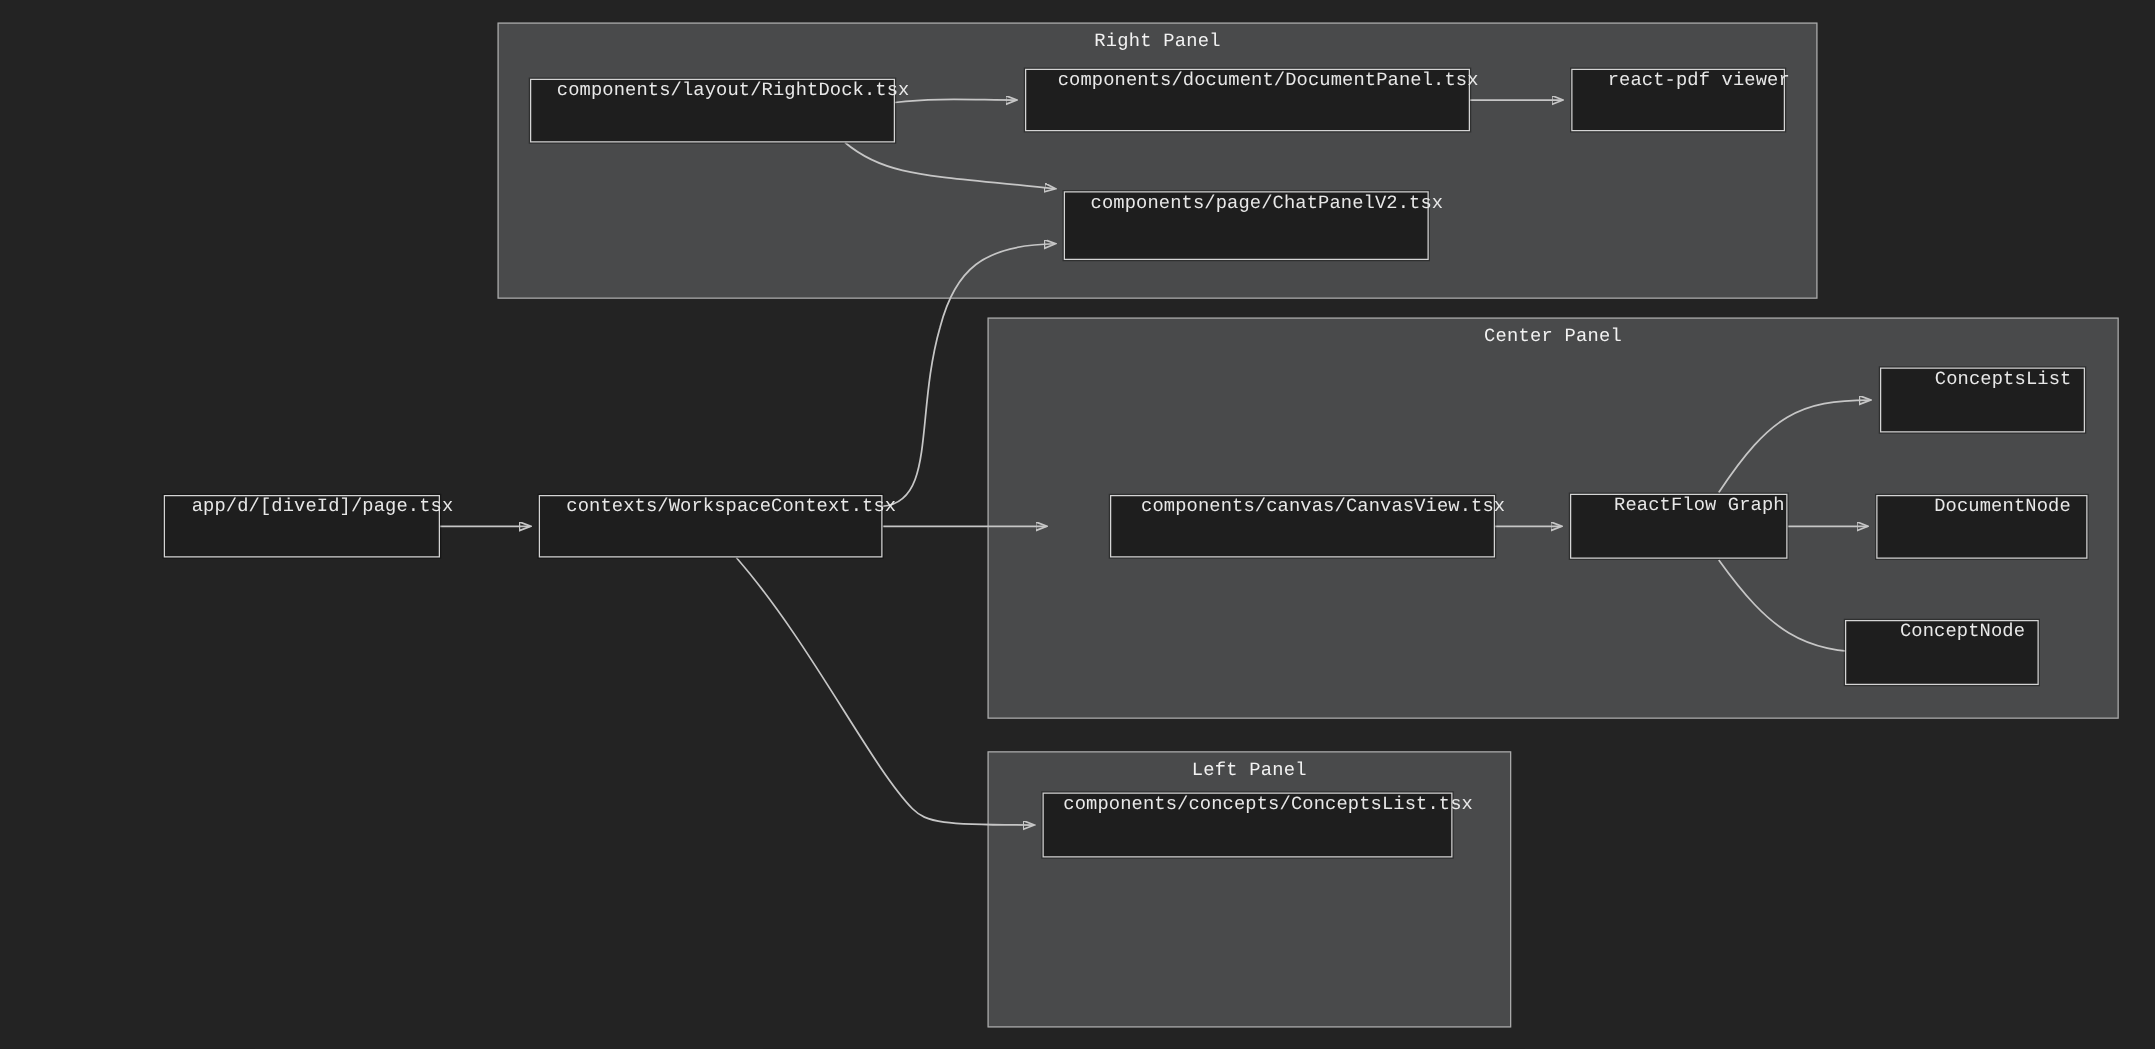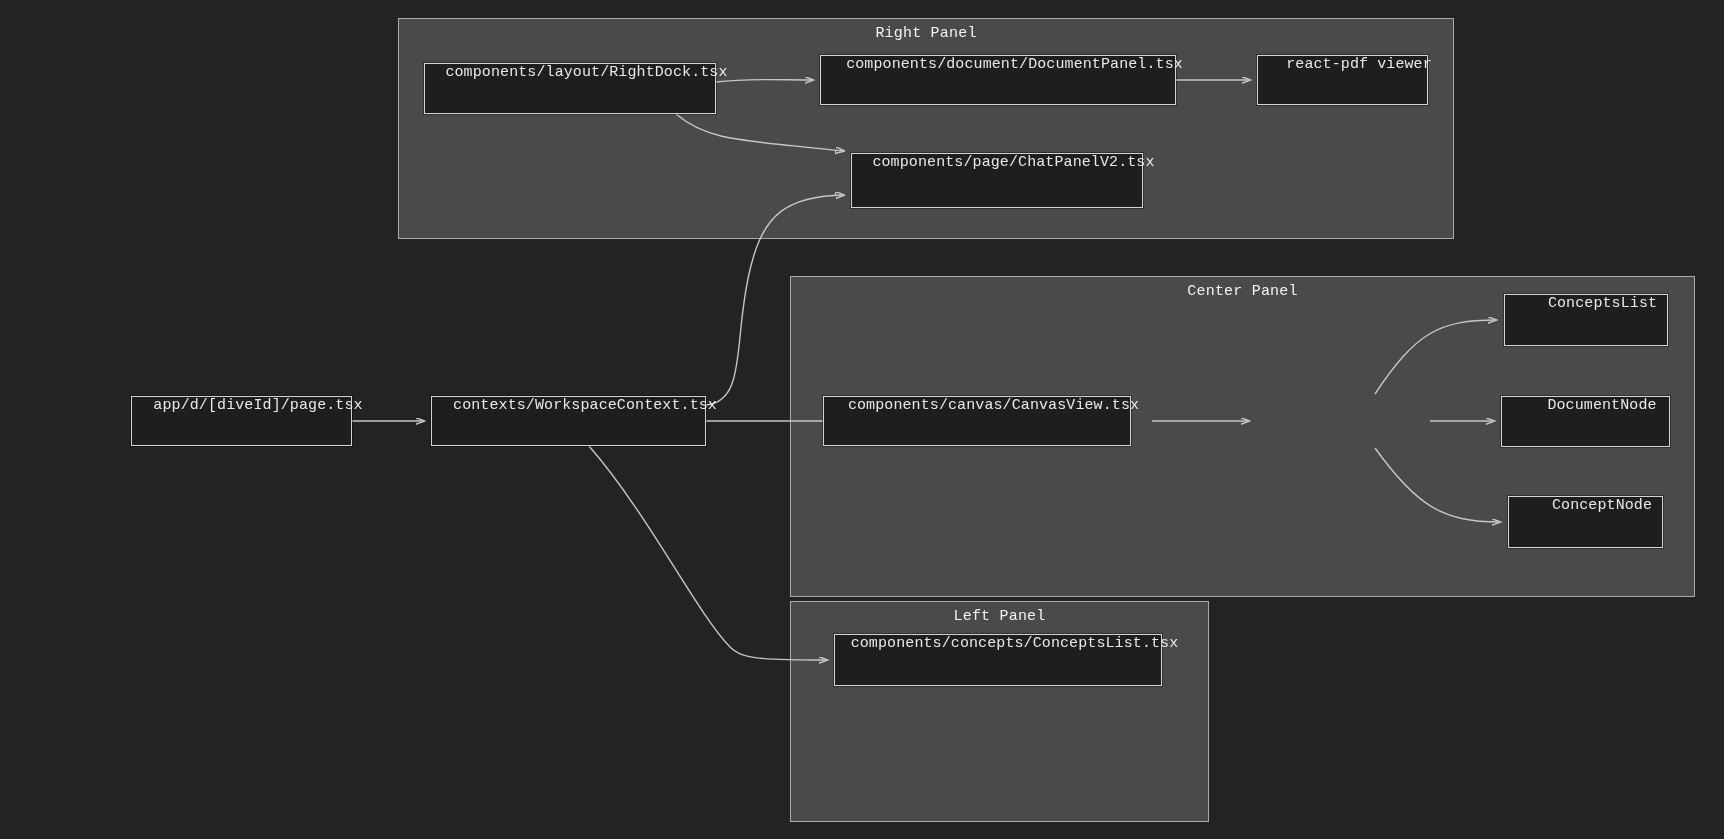--- a/index.html
+++ b/index.html
@@ -84,21 +84,21 @@
 </style>
 </head>
 <body>
 
 <div class="stage">
 
   <div class="group" style="left:354px;top:18px;width:1056px;height:221px">
     <div class="group-title">Right Panel</div>
   </div>
 
-  <div class="group" style="left:746px;top:276px;width:905px;height:321px">
+  <div class="group" style="left:746px;top:254px;width:905px;height:321px">
     <div class="group-title">Center Panel</div>
   </div>
 
 
   <div class="group" style="left:746px;top:601px;width:419px;height:221px">
     <div class="group-title">Left Panel</div>
   </div>
 
   <svg class="edges" width="1724" height="839" viewBox="0 0 1724 839">
     <defs>
@@ -125,30 +125,33 @@
   <div class="node" style="left:776px;top:55px;width:356px;height:50px">
     <span>components/document/DocumentPanel.tsx</span>
   </div>
   <div class="node" style="left:1213px;top:55px;width:171px;height:50px">
     <span>react-pdf viewer</span>
   </div>
   <div class="node" style="left:807px;top:153px;width:292px;height:55px">
     <span>components/page/ChatPanelV2.tsx</span>
   </div>
 
-  <div class="node" style="left:779px;top:396px;width:308px;height:50px">
+  <div class="node" style="left:844px;top:396px;width:308px;height:50px">
     <span>components/canvas/CanvasView.tsx</span>
+  </div>
+  <div class="node" style="left:1212px;top:395px;width:174px;height:52px">
+    <span>ReactFlow Graph</span>
   </div>
   <div class="node" style="left:1460px;top:294px;width:164px;height:52px">
     <span>ConceptsList</span>
   </div>
   <div class="node" style="left:1457px;top:396px;width:169px;height:51px">
     <span>DocumentNode</span>
   </div>
-  <div class="node" style="left:1464px;top:496px;width:155px;height:52px">
+  <div class="node" style="left:1432px;top:496px;width:155px;height:52px">
     <span>ConceptNode</span>
   </div>
 
   <div class="node" style="left:87px;top:396px;width:221px;height:50px">
     <span>app/d/[diveId]/page.tsx</span>
   </div>
   <div class="node" style="left:387px;top:396px;width:275px;height:50px">
     <span>contexts/WorkspaceContext.tsx</span>
   </div>
 

